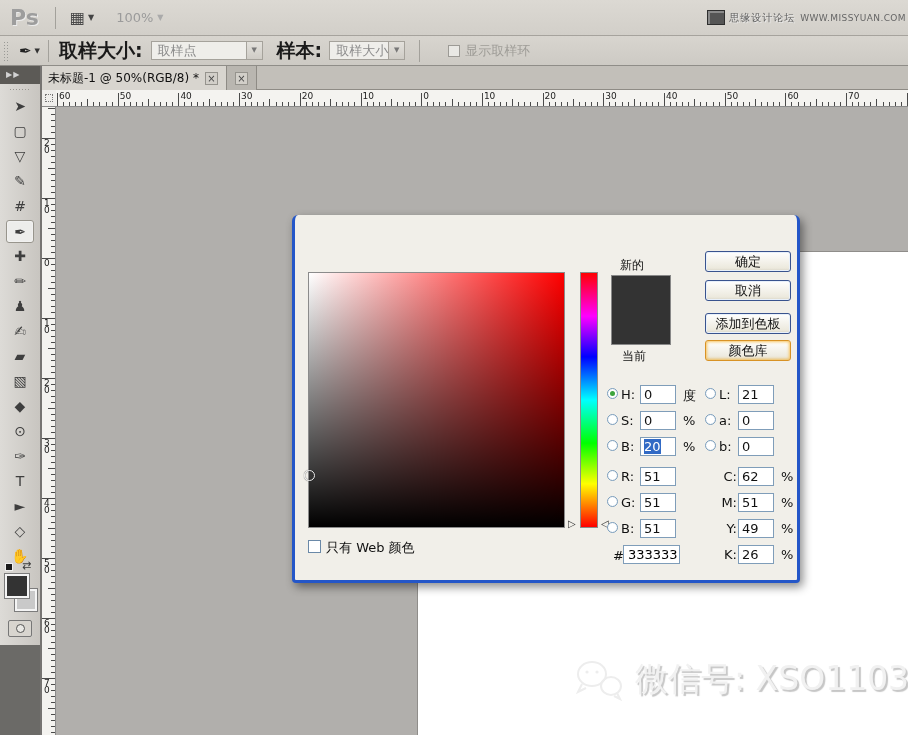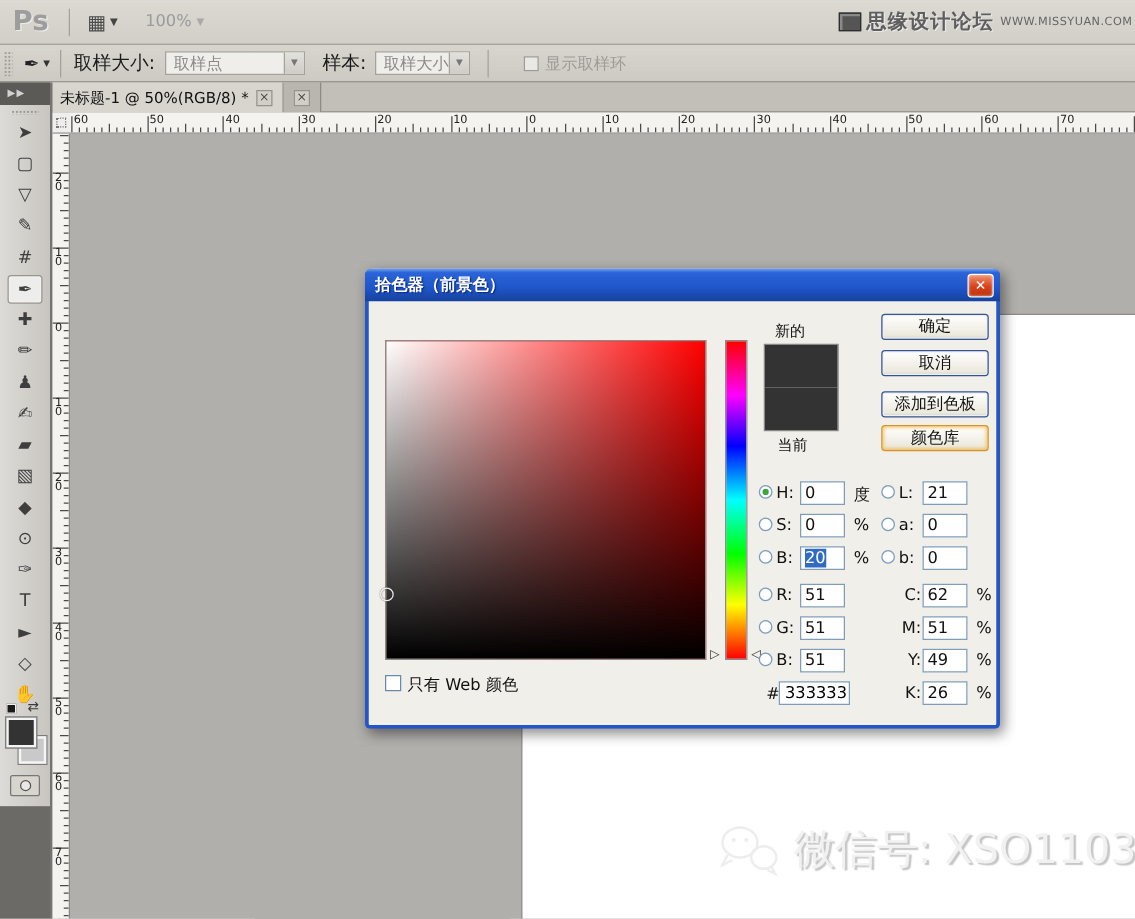--- a/index.html
+++ b/index.html
@@ -13,32 +13,32 @@
   #ps-logo { font-size:22px; font-weight:bold; color:#9d9d9d; text-shadow:1px 1px 0 #ececec; margin:0 16px 0 10px; }
   #menu-items { display:flex; }
   .menu-item { font-size:14px; color:#141414; margin-right:23px; cursor:default; }
   .vsep { width:1px; height:22px; background:#a3a19b; margin:0 10px 0 0; }
   #arrange-icon { font-size:16px; color:#4a4a4a; margin:0 3px 0 4px; }
   .dd { font-size:8px; color:#444; margin-right:14px; }
   #zoom-level { font-size:13px; color:#9b9b9b; margin:0 4px 0 8px; }
   .dd.dim { color:#aaa; }
   #mw { margin-left:auto; display:flex; align-items:center; margin-right:2px; }
   #mw-logo { width:18px; height:15px; background:#555; border:1px solid #2e2e2e; box-shadow:inset 2px 2px 0 #8a8a8a; margin-right:4px; }
-  #mw-site { font-size:16px; font-weight:bold; color:#5e5e5e; text-shadow:1px 1px 0 #e9e9e9; letter-spacing:1px; }
+  #mw-site { font-size:10px; font-weight:normal; color:#5e5e5e; text-shadow:1px 1px 0 #e9e9e9; letter-spacing:1px; }
   #mw-url { font-size:9px; color:#666; margin-left:5px; letter-spacing:.4px; }
 
   
   #optionsbar { position:absolute; left:0; top:36px; width:908px; height:30px;
     background:linear-gradient(180deg,#d8d5cf,#cdcac4); border-bottom:1px solid #8f8d88;
     display:flex; align-items:center; }
   #grip { width:7px; height:20px; margin-left:3px;
     background-image:radial-gradient(#9a9a96 1px, transparent 1px); background-size:3px 3px; }
   #opt-eyedropper { font-size:15px; color:#222; margin:0 3px 0 9px; }
   .dd2 { font-size:7px; color:#333; margin-right:8px; }
-  .opt-label { font-size:15px; color:#1a1a1a; }
+  .opt-label { font-size:19px; color:#1a1a1a;font-weight:bold; }
   .combo { height:19px; background:#efeeea; border:1px solid #a5a29b; display:flex; align-items:center;
     font-size:13px; color:#8b8b8b; padding-left:6px; }
   .combo .arrowbox { margin-left:auto; width:16px; height:17px; background:linear-gradient(180deg,#e3e1dc,#cfccc6);
     border-left:1px solid #a5a29b; font-size:7px; color:#777; text-align:center; line-height:17px; }
   #combo-sample-size { width:112px; margin:0 14px 0 8px; }
   #combo-sample { width:76px; margin-left:7px; }
   .cb-dis { width:12px; height:12px; background:#e9e8e4; border:1px solid #9c9a95; margin-left:18px; }
   #show-ring-label { font-size:13px; color:#9e9c97; margin-left:5px; }
 
   
@@ -546,24 +546,20 @@
         <g fill="#ededed">
             <circle cx="16" cy="14" r="1.6"></circle>
             <circle cx="26" cy="14" r="1.6"></circle>
           </g>
       </svg>
       <span id="bwm-text">微信号: XSO11033</span>
     </div>
   </div>
 
   <div id="dialog">
-    <div id="dtitle">
-      <span id="dtitle-text">拾色器（前景色）</span>
-      <span id="dclose">✕</span>
-    </div>
 
     <div class="dabs" id="colorfield"></div>
     <div class="dabs" id="cf-marker"></div>
     <div class="dabs" id="hueslider"></div>
     <span class="dabs huearrow" id="hue-arrow-left">▷</span>
     <span class="dabs huearrow" id="hue-arrow-right">◁</span>
 
     <span class="dabs dlabel" id="new-label">新的</span>
     <div class="dabs" id="swatch">
       <div id="swatch-new" style="background: rgb(51, 51, 51);"></div>

